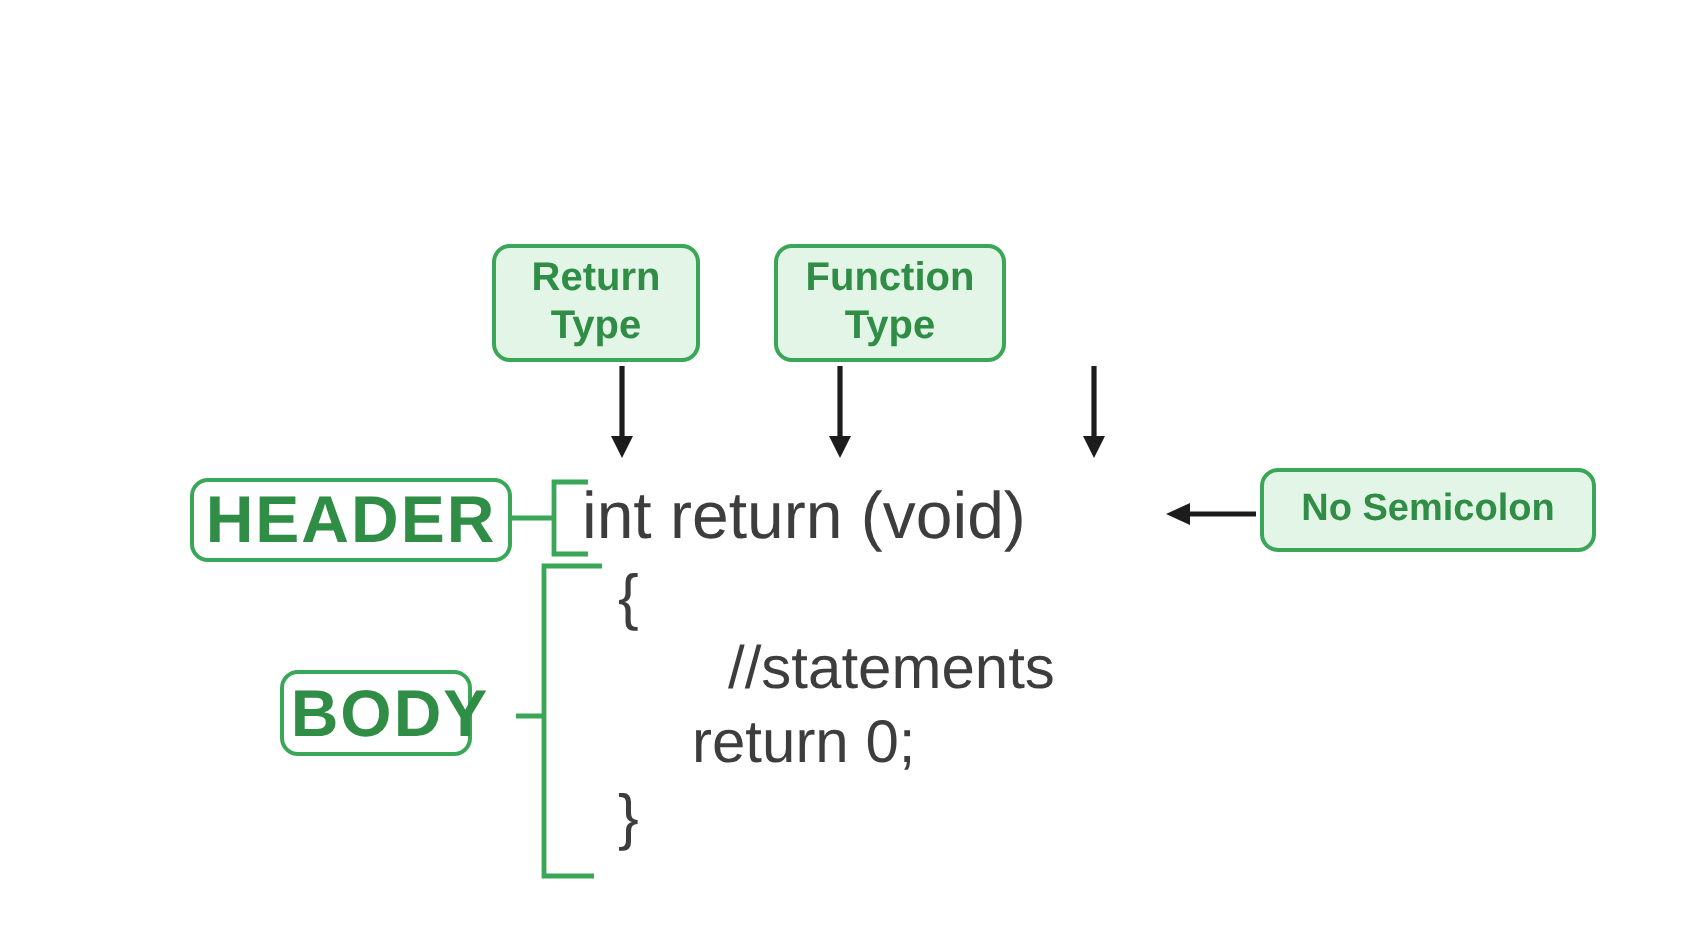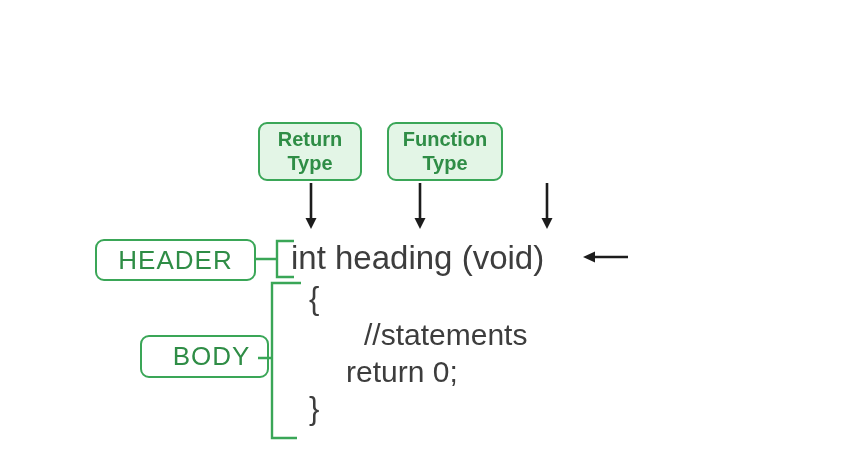--- a/index.html
+++ b/index.html
@@ -20,32 +20,32 @@
     position:absolute;left:0;right:0;top:30px;text-align:center;
     font-size:42px;font-weight:700;color:var(--title_color);letter-spacing:.5px;
   }
   .callout{
     position:absolute;display:flex;align-items:center;justify-content:center;
     text-align:center;background:var(--light_green);
     border:2px solid var(--green_border);border-radius:9px;
     color:var(--green_text);font-weight:700;font-size:20px;line-height:1.18;
     box-sizing:border-box;padding:2px 4px;
   }
-  .callout-return{left:258px;top:122px;width:104px;height:59px;}
+  .callout-return{left:246px;top:122px;width:104px;height:59px;}
   .callout-fname{left:387px;top:122px;width:116px;height:59px;}
   .callout-params{left:508px;top:120px;width:170px;height:63px;}
   .callout-nosemi{left:630px;top:234px;width:168px;height:42px;font-size:19px;}
   .outline-box{
     position:absolute;display:flex;align-items:center;justify-content:center;
     background:var(--background);border:2px solid var(--green_border);border-radius:9px;
-    color:var(--green_text);font-weight:400;font-size:26px;letter-spacing:1px;
+    color:var(--green_text);font-weight:700;font-size:33px;letter-spacing:1px;
     box-sizing:border-box;
   }
   .header-box{left:95px;top:239px;width:161px;height:42px;}
-  .body-box{left:140px;top:335px;width:129px;height:43px;padding-left:14px;}
+  .body-box{left:140px;top:335px;width:96px;height:43px;padding-left:14px;}
   .code{
     position:absolute;color:var(--code_color);font-weight:400;
     line-height:1.1;white-space:pre;
   }
   .code-header{left:291px;top:240px;font-size:33px;}
   .code-brace-open{left:309px;top:282px;font-size:31px;}
   .code-comment{left:364px;top:318px;font-size:30px;}
   .code-return{left:346px;top:355px;font-size:30px;}
   .code-brace-close{left:309px;top:392px;font-size:31px;}
   .overlay{position:absolute;left:0;top:0;pointer-events:none;}
@@ -66,22 +66,25 @@
     <span>Function Type</span>
   </div>
 
   <div class="outline-box header-box">
     <span>HEADER</span>
   </div>
   <div class="outline-box body-box">
     <span>BODY</span>
   </div>
 
+  <div class="callout callout-nosemi">
+    <span>No Semicolon</span>
+  </div>
 
-  <div class="code code-header">int heading (void)</div>
+  <div class="code code-header">int return (void)</div>
   <div class="code code-brace-open">{</div>
   <div class="code code-comment">//statements</div>
   <div class="code code-return">return 0;</div>
   <div class="code code-brace-close">}</div>
 
   <svg class="overlay" width="850" height="470" viewBox="0 0 850 470">
 
     <g>
       <line class="arrow-line" x1="311" y1="183" x2="311" y2="219"></line>
       <polygon class="arrow-head" points="311,229 305.5,218 316.5,218"></polygon>

